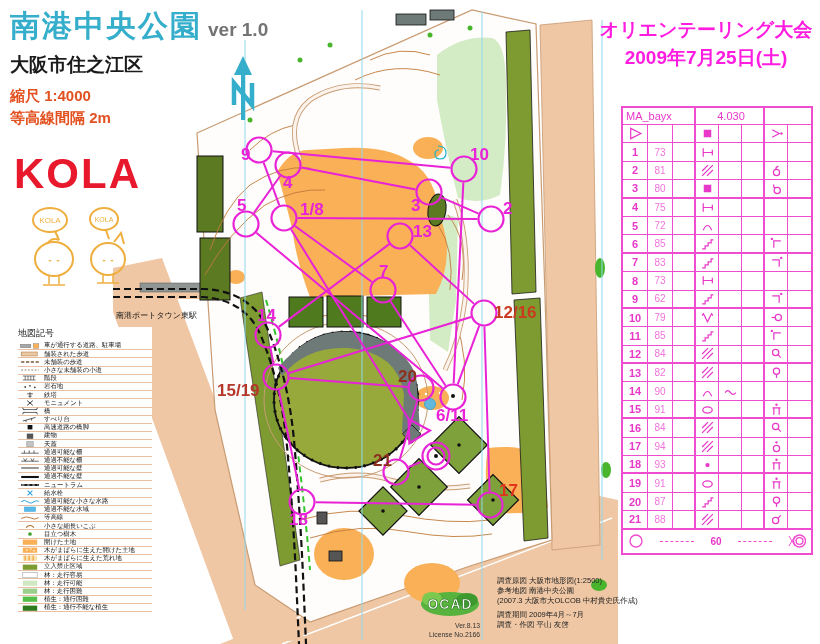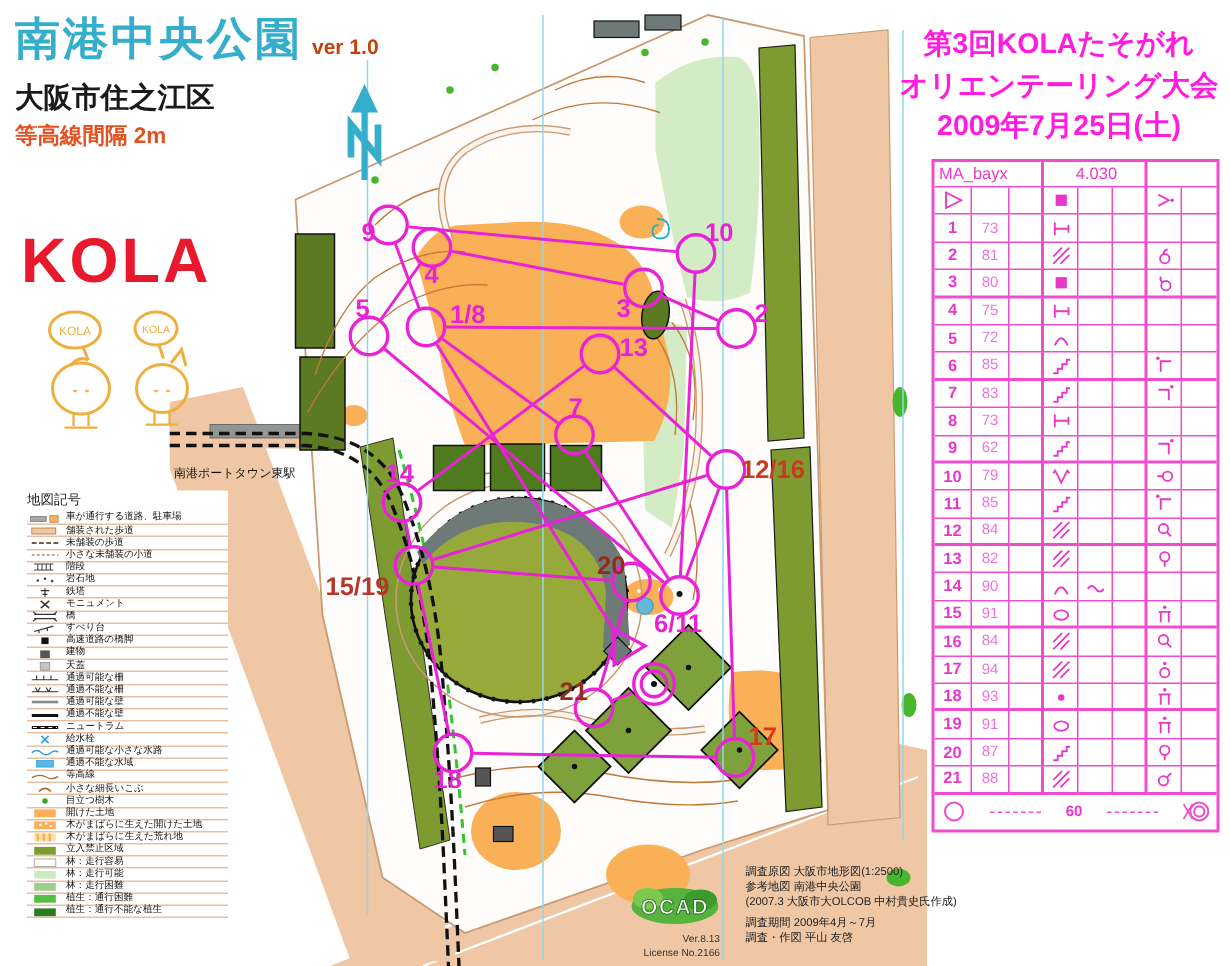--- a/index.html
+++ b/index.html
@@ -1,21 +1,21 @@
 <!DOCTYPE html>
 <html><head>
 <meta charset="utf-8">
 <style>
   html,body{margin:0;padding:0;background:#fff;}
   .page{position:relative;width:820px;height:644px;background:#ffffff;overflow:hidden;
         font-family:"Liberation Sans","DejaVu Sans",sans-serif;}
   
   .title-block{position:absolute;left:10px;top:6px;z-index:5;}
   .main-title{font-size:30px;font-weight:bold;color:#35AECB;letter-spacing:2px;}
-  .version{font-size:14px;font-weight:bold;color:#c2410c;margin-left:6px;letter-spacing:0;margin-top:32px;}
+  .version{font-size:19px;font-weight:bold;color:#737373;margin-left:6px;letter-spacing:0;margin-top:32px;}
   .subtitle{font-size:19px;font-weight:bold;color:#1a1a1a;margin-top:5px;}
   .scale-line{font-size:15px;font-weight:bold;color:#E2511F;margin-top:3px;}
   .scale-line.first{margin-top:9px;}
   .north-arrow{position:absolute;left:226px;top:56px;z-index:6;}
   
   .kola-logo{position:absolute;left:14px;top:150px;font-size:42px;font-weight:900;
              color:#E8192C;letter-spacing:2px;z-index:5;}
   .mascots{position:absolute;left:18px;top:196px;z-index:5;}
   
   .legend{position:absolute;left:18px;top:327px;width:134px;z-index:5;background:#fff;}
@@ -55,20 +55,21 @@
 </head>
 <body>
 
 <div class="page">
 
   <div class="title-block">
     <div>
       <span class="main-title">南港中央公園</span><span class="version">ver 1.0</span>
     </div>
     <div class="subtitle">大阪市住之江区</div>
+    <div class="scale-line first">縮尺  1:4000</div>
     <div class="scale-line">等高線間隔  2m</div>
   </div>
 
   <svg class="north-arrow" width="34" height="64" viewBox="0 0 34 64">
     <polygon points="17,0 8,19 26,19" fill="#35AECB"></polygon>
     <rect x="15" y="15" width="4" height="49" fill="#35AECB"></rect>
     <path d="M8,49 L8,27 L26,49 L26,27" stroke="#35AECB" stroke-width="4.5" fill="none"></path>
   </svg>
 
   <div class="kola-logo">KOLA</div>
@@ -361,21 +362,20 @@
             <svg viewBox="0 0 26 10" width="24" height="8">
               <rect x="4" y="2" width="18" height="6.5" fill="#2E7A1E"></rect>
             </svg>
           </span>
           <span class="leg-label">植生：通行不能な植生</span>
         </div>
       </div>
   </div>
 
   <div class="event-title">
-    <div>第3回KOLAたそがれ</div>
     <div>オリエンテーリング大会</div>
     <div>2009年7月25日(土)</div>
   </div>
 
   <svg class="map-svg" width="505" height="644" viewBox="113 0 505 644">
     <rect x="113" y="0" width="505" height="644" fill="#ffffff"></rect>
 
     <g>
 
       <polygon points="220,644 595,495 618,500 618,644" fill="#EFC7A4"></polygon>

